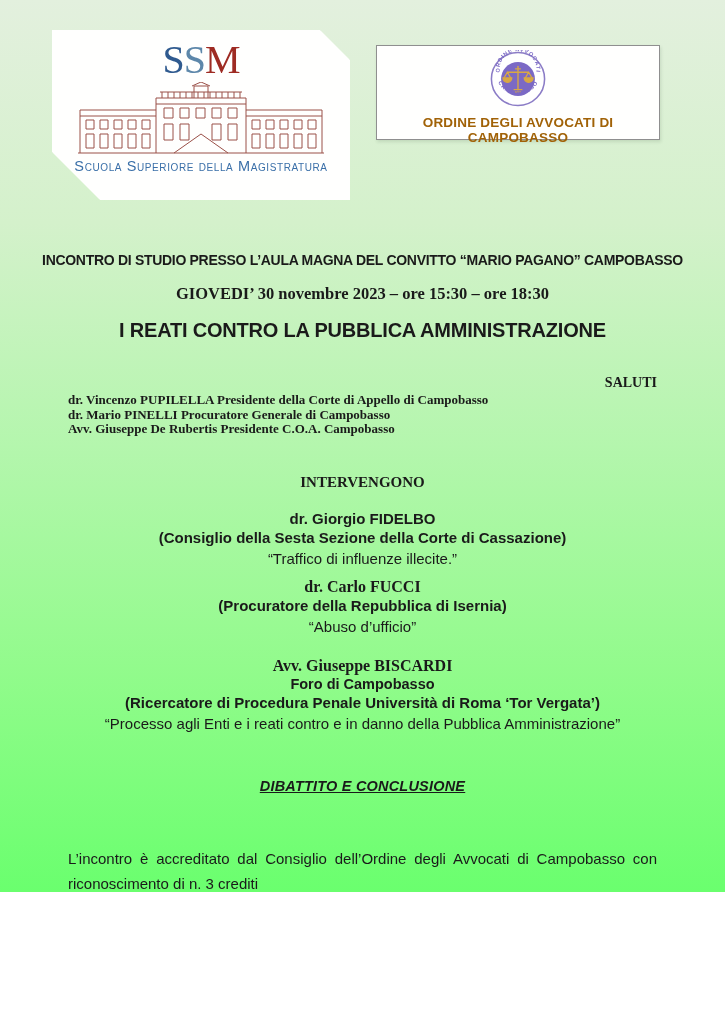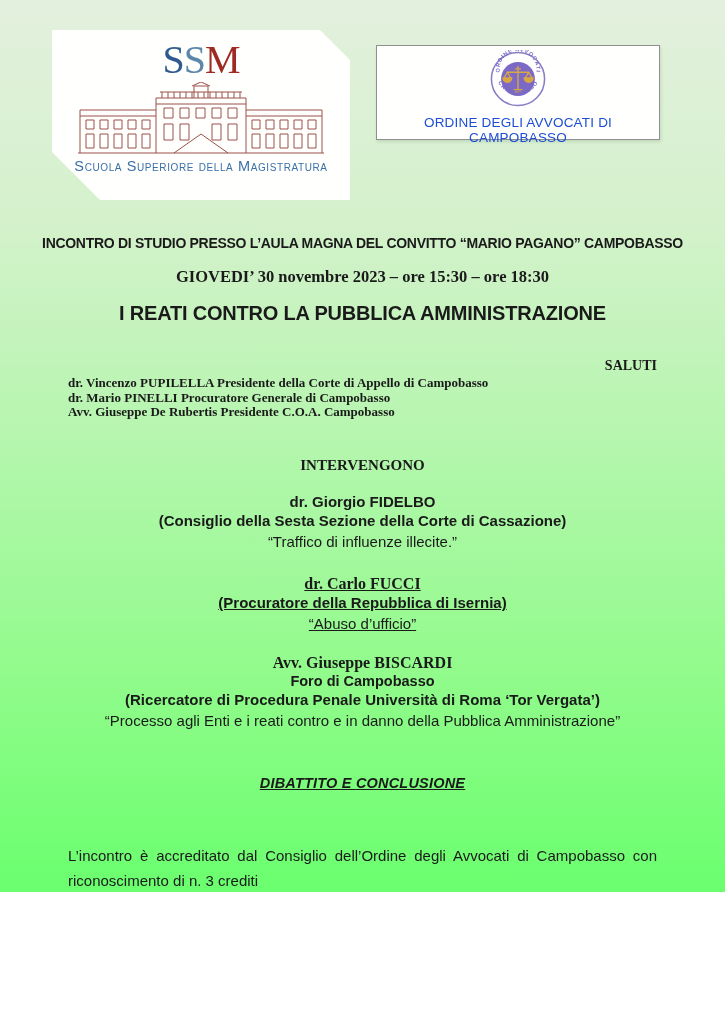--- a/index.html
+++ b/index.html
@@ -24,33 +24,33 @@
   .ssm-building { display:block; margin:0 auto; }
   .ssm-caption {
     font-variant:small-caps; color:#3a6fa8; font-size:14.5px; letter-spacing:.6px;
     font-weight:500; margin-top:2px;
   }
   .coa-box {
     position:absolute; left:376px; top:45px; width:284px; height:95px;
     background:#fffffe; border:1px solid #8f8f8f; text-align:center; padding-top:4px;
     box-shadow:1px 2px 3px rgba(60,90,60,.15);
   }
-  .coa-label { color:#1d4ed8; font-weight:normal; font-size:13.5px; letter-spacing:.2px; margin-top:3px; }
+  .coa-label { color:#a16207; font-weight:bold; font-size:13.5px; letter-spacing:.2px; margin-top:3px; }
   
   .content { padding:0 68px; }
   .line { display:flex; justify-content:center; white-space:nowrap; }
-  .venue    { margin-top:4px; font-size:14px; font-weight:bold; line-height:18px; letter-spacing:-.3px; }
+  .venue    { margin-top:21px; font-size:14px; font-weight:bold; line-height:18px; letter-spacing:-.3px; }
   .datetime { margin-top:15px; font-family:"Liberation Serif", serif; font-size:16.5px; font-weight:bold; line-height:20px; }
   .title    { margin-top:14px; font-size:20px; font-weight:bold; line-height:24px; letter-spacing:-.2px; }
   .saluti-h { margin-top:33px; font-family:"Liberation Serif", serif; font-size:14px; font-weight:bold; line-height:16px;text-align:right; }
   .people   { margin-top:2px; font-family:"Liberation Serif", serif; font-size:13px; font-weight:bold; line-height:14.5px; }
   .interv-h { margin-top:37px; font-family:"Liberation Serif", serif; font-size:15px; font-weight:bold; line-height:17px; text-align:center; }
   .speaker  { text-align:center; }
   .sp1 { margin-top:18px; }
-  .sp2 { margin-top:22px;text-decoration:underline; }
+  .sp2 { margin-top:8px; }
   .sp3 { margin-top:19px; }
   .sp-name-sans  { font-size:15px; font-weight:bold; line-height:19px; }
   .sp-name-serif { font-family:"Liberation Serif", serif; font-size:16px; font-weight:bold; line-height:19px; }
   .sp-affil { font-size:14.5px; font-weight:bold; line-height:18px; }
   .sp-role  { font-size:15px; font-weight:bold; line-height:20px; }
   .sp-topic { font-size:15px; font-weight:normal; line-height:21px; }
   .dibattito {
     margin-top:43px; text-align:center; font-size:14.5px; font-weight:bold; font-style:italic;
     text-decoration:underline; line-height:19px; letter-spacing:.2px;
   }

